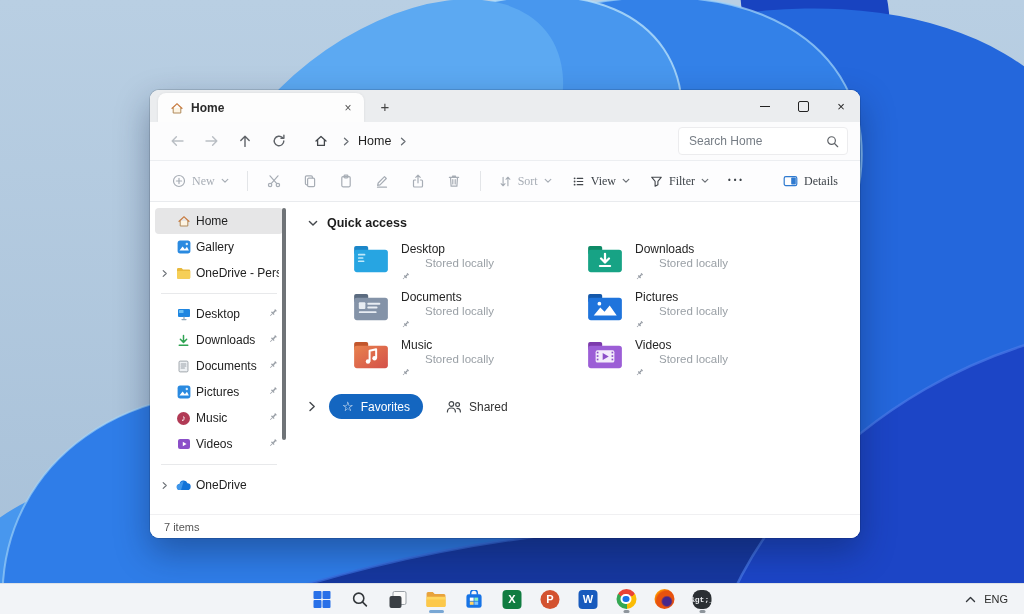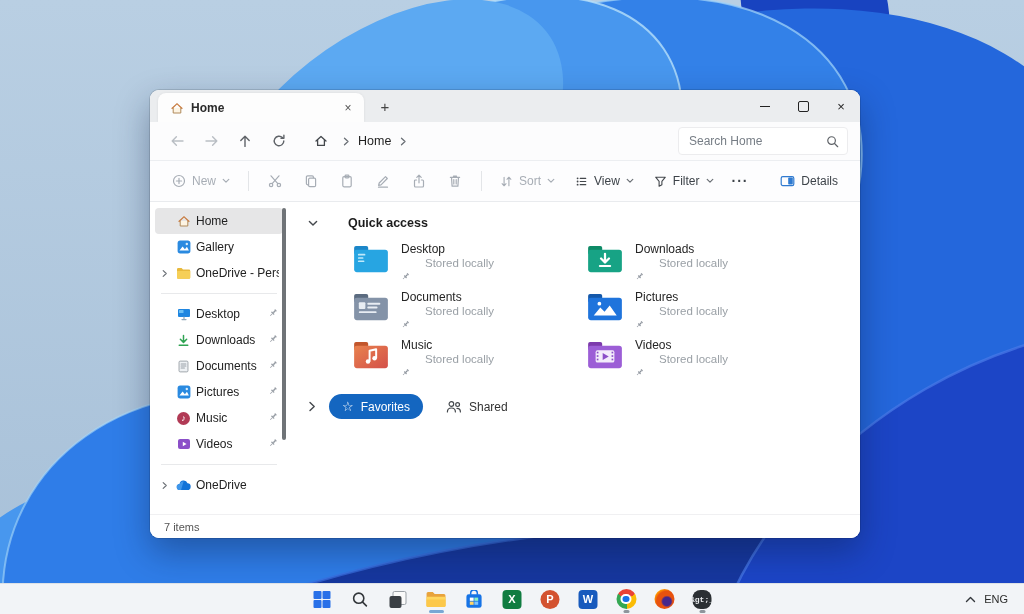--- a/index.html
+++ b/index.html
@@ -30,21 +30,21 @@
   .navbtn{width:30px;height:28px;display:flex;align-items:center;justify-content:center;border-radius:5px;}
   .navbtn svg{display:block;}
   .crumbbar{display:flex;align-items:center;gap:6px;margin-left:8px;flex:1;height:28px;}
   .crumb-label{font-size:12.5px;color:#1f1f1f;padding:0 2px;}
   .searchbox{width:152px;height:26px;background:#fff;border:1px solid #ececee;border-radius:4px;
     display:flex;align-items:center;padding:0 8px;gap:6px;}
   .searchbox input{border:0;outline:0;flex:1;min-width:0;font:12px "Liberation Sans",sans-serif;color:#444;background:transparent;}
   .searchbox input::placeholder{color:#767d85;}
 
   .toolbar{height:40px;background:#fdfdfe;border-bottom:1px solid #e9ebee;display:flex;align-items:center;
-    padding:0 14px;gap:4px;flex:0 0 auto;}
+    padding:0 14px;gap:4px;flex:0 0 auto;font-family:Liberation Serif, serif;}
   .tbtn{display:flex;align-items:center;gap:6px;height:30px;padding:0 8px;border-radius:5px;color:#3d4349;}
   .tbtn.disabled{color:#a7adb5;}
   .tbtn svg{display:block;}
   .tb-label{font-size:12px;}
   .tb-sep{width:1px;height:20px;background:#e3e5e8;margin:0 6px;}
   .tb-ico{width:32px;height:30px;display:flex;align-items:center;justify-content:center;border-radius:5px;}
   .tb-more{font-size:14px;font-weight:700;color:#3d4349;letter-spacing:1px;padding:0 6px;}
   .tb-spacer{flex:1;}
 
   .wbody{flex:1;display:flex;min-height:0;}
@@ -56,21 +56,21 @@
   .srow .slabel{flex:1;white-space:nowrap;overflow:hidden;font-size:12px;color:#222;}
   .srow .pin{flex:0 0 auto;margin-right:1px;}
   .srow.selected{background:#e6e6e7;}
   .sdivider{height:1px;background:#e8e9eb;margin:7px 6px;}
   .sscroll{position:absolute;right:0;top:6px;width:4px;height:232px;background:#6f7377;border-radius:2px;}
   .music-dot{width:13px;height:13px;border-radius:50%;background:#b13a55;color:#fff;font-size:9px;
     display:flex;align-items:center;justify-content:center;}
 
   
   .main{flex:1;min-width:0;padding:10px 10px 0 18px;}
-  .qa-header{display:flex;align-items:center;gap:30px;height:22px;padding-left:4px;}
+  .qa-header{display:flex;align-items:center;gap:9px;height:22px;padding-left:4px;}
   .qa-title{font-size:12.5px;font-weight:700;color:#1c1c1c;}
   .qa-grid{margin:8px 0 0 48px;display:grid;grid-template-columns:234px 234px;row-gap:5px;}
   .qa-cell{display:flex;gap:11px;align-items:flex-start;height:43px;border-radius:4px;}
   .qa-cell svg{flex:0 0 auto;margin-top:2px;display:block;}
   .qa-name{font-size:12px;color:#252525;line-height:14px;}
   .qa-detail{font-size:11.5px;color:#9aa0a6;line-height:14px;margin-left:24px;}
   .qa-pin{margin-top:1px;}
   .pillrow{display:flex;align-items:center;gap:13px;margin:13px 0 0 4px;}
   .fav-pill{display:flex;align-items:center;gap:7px;height:25px;padding:0 13px;border-radius:13px;
     background:#1466c0;color:#fff;font-size:12px;}

